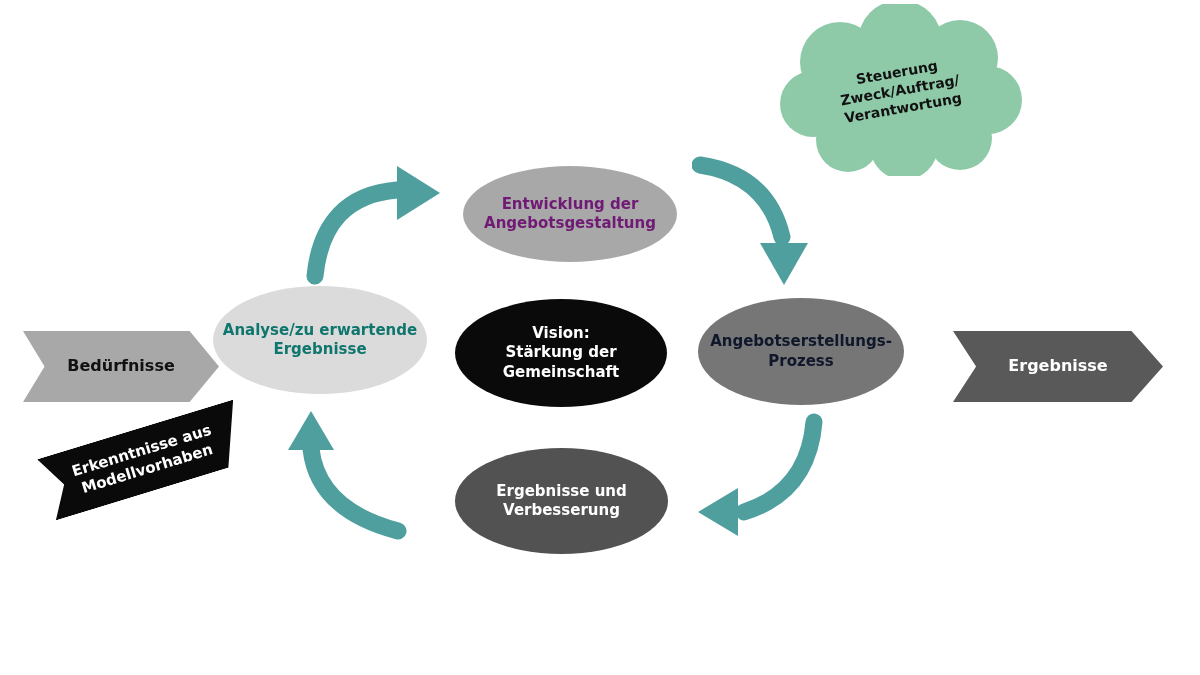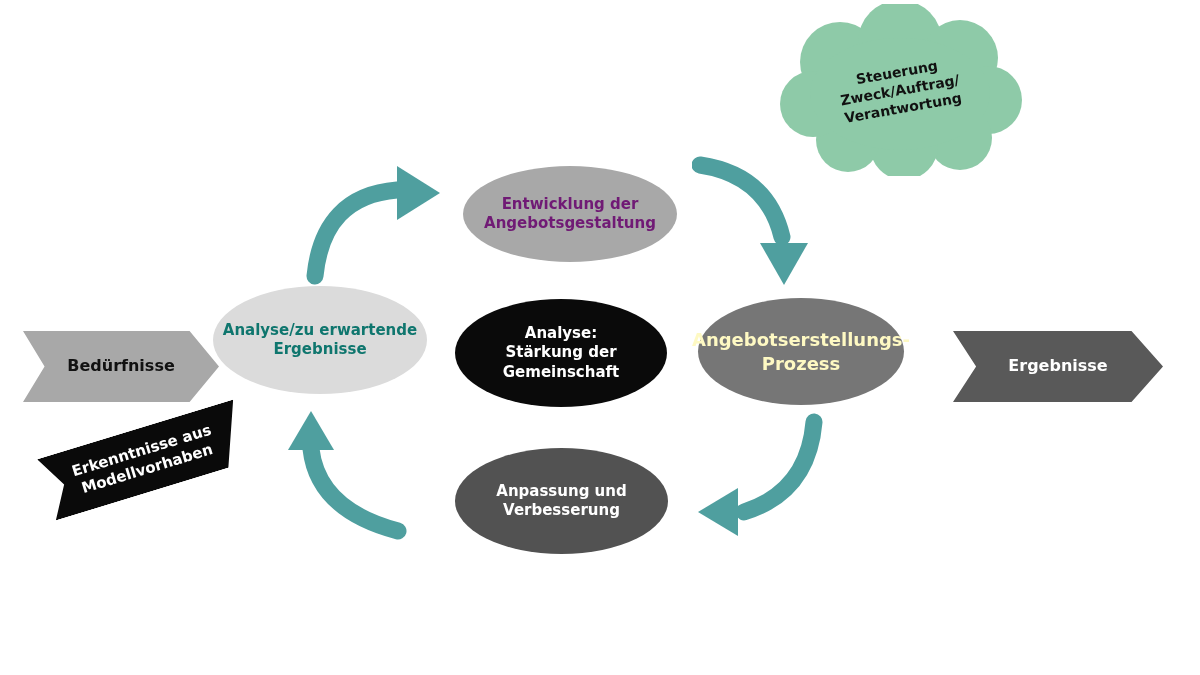--- a/index.html
+++ b/index.html
@@ -10,21 +10,21 @@
   .node{
     position:absolute;display:flex;align-items:center;justify-content:center;
     text-align:center;font-weight:bold;
   }
   .label{white-space:pre-line;line-height:1.3;}
   
   .ellipse{border-radius:50%;}
   .ellipse-development{left:463px;top:166px;width:214px;height:96px;background:var(--gray_mid);color:#701a75;font-size:15px;}
   .ellipse-analysis{left:213px;top:286px;width:214px;height:108px;background:var(--gray_light);color:#0f766e;font-size:15px;}
   .ellipse-vision{left:455px;top:299px;width:212px;height:108px;background:var(--black);color:#fff;font-size:15px;}
-  .ellipse-process{left:698px;top:298px;width:206px;height:107px;background:var(--gray_dark);color:#fef9c3;font-size:18px;}
+  .ellipse-process{left:698px;top:298px;width:206px;height:107px;background:var(--gray_dark);color:#0f172a;font-size:15px;}
   .ellipse-adaptation{left:455px;top:448px;width:213px;height:106px;background:var(--gray_deepest);color:#fff;font-size:15px;}
   
   .chevron{
     clip-path:polygon(0% 0%,85% 0%,100% 50%,85% 100%,0% 100%,11% 50%);
     font-size:16px;
   }
   .chevron-input{left:23px;top:331px;width:196px;height:71px;background:var(--gray_mid);color:#111;}
   .chevron-output{left:953px;top:331px;width:210px;height:71px;background:var(--gray_darker);color:#fff;}
   
   .ribbon{
@@ -110,28 +110,28 @@
     <div class="label">Entwicklung der
 Angebotsgestaltung</div>
   </div>
 
   <div class="node ellipse ellipse-analysis">
     <div class="label">Analyse/zu erwartende
 Ergebnisse</div>
   </div>
 
   <div class="node ellipse ellipse-vision">
-    <div class="label">Analyse:
+    <div class="label">Vision:
 Stärkung der
 Gemeinschaft</div>
   </div>
 
   <div class="node ellipse ellipse-process">
     <div class="label">Angebotserstellungs-
 Prozess</div>
   </div>
 
   <div class="node ellipse ellipse-adaptation">
-    <div class="label">Anpassung und
+    <div class="label">Ergebnisse und
 Verbesserung</div>
   </div>
 
 </div>
 
 </body></html>

